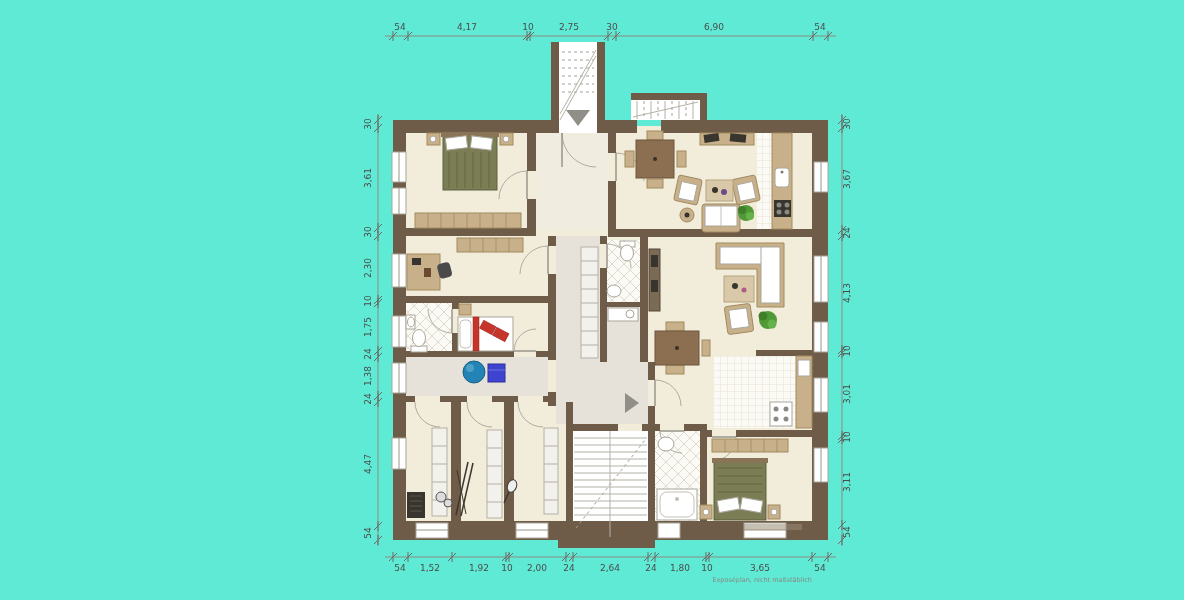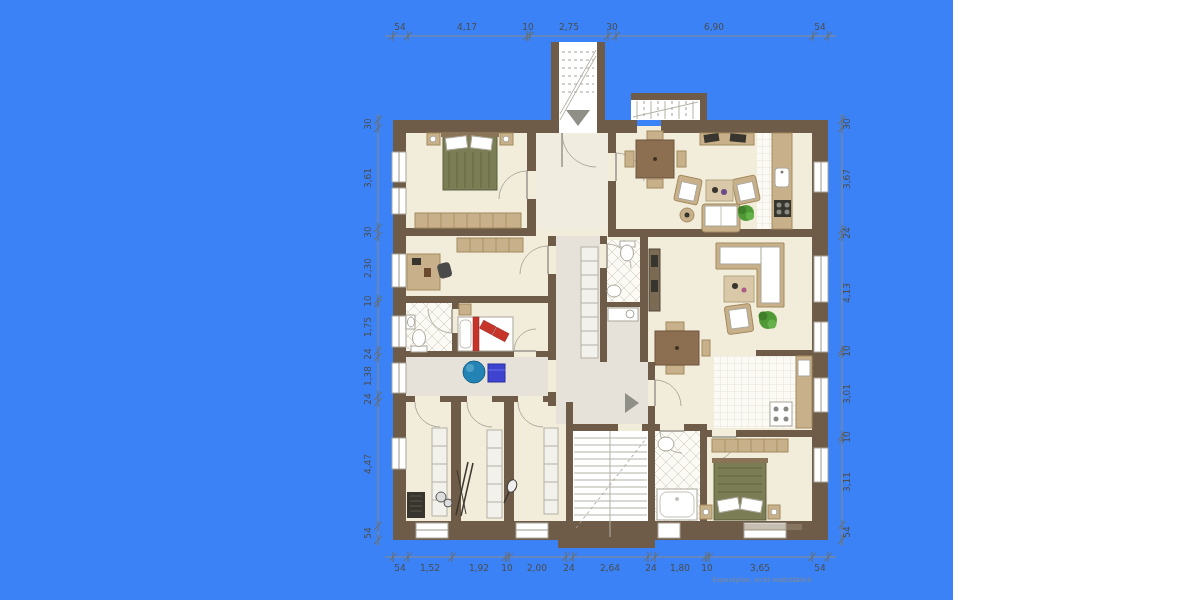--- a/index.html
+++ b/index.html
@@ -1,16 +1,16 @@
 <!DOCTYPE html>
 <html style="--c-wall: #6e5b48; --c-floor: #f2ecda; --c-hall: #e6e2d9; --c-hall_light: #f0ecdf; --c-tile: #fbfaf5; --c-tile_line: #d8d3c6; --c-tan: #c8b18a; --c-tan_dark: #a2895f; --c-wood: #8c6f50; --c-bed_green: #7b7d55; --c-red: #c7342a; --c-ball_blue: #2383b5; --c-cube_blue: #3e44d0; --c-plant: #4f9a36; --c-dark: #38352e;"><head>
 <meta charset="utf-8">
 <style>
   html,body{margin:0;padding:0;background:#ffffff;}
-  .stage{position:relative;width:953px;height:600px;background:#3b82f6;overflow:hidden;text-align:right;}
+  .stage{position:relative;width:1184px;height:600px;background:#5eead4;overflow:hidden;text-align:right;}
   svg{display:block;}
   .wall{fill:var(--c-wall);}
   .floorA{fill:var(--c-floor);}
   .floorB{fill:var(--c-hall);}
   .floorC{fill:var(--c-hall_light);}
   .tan{fill:var(--c-tan);stroke:var(--c-tan_dark);stroke-width:1;}
   .wood{fill:var(--c-wood);stroke:#6e5740;stroke-width:1;}
   .whitef{fill:#ffffff;stroke:#a9a59a;stroke-width:1;}
   .green{fill:var(--c-bed_green);stroke:#5f6140;stroke-width:1;}
   .dark{fill:var(--c-dark);}

